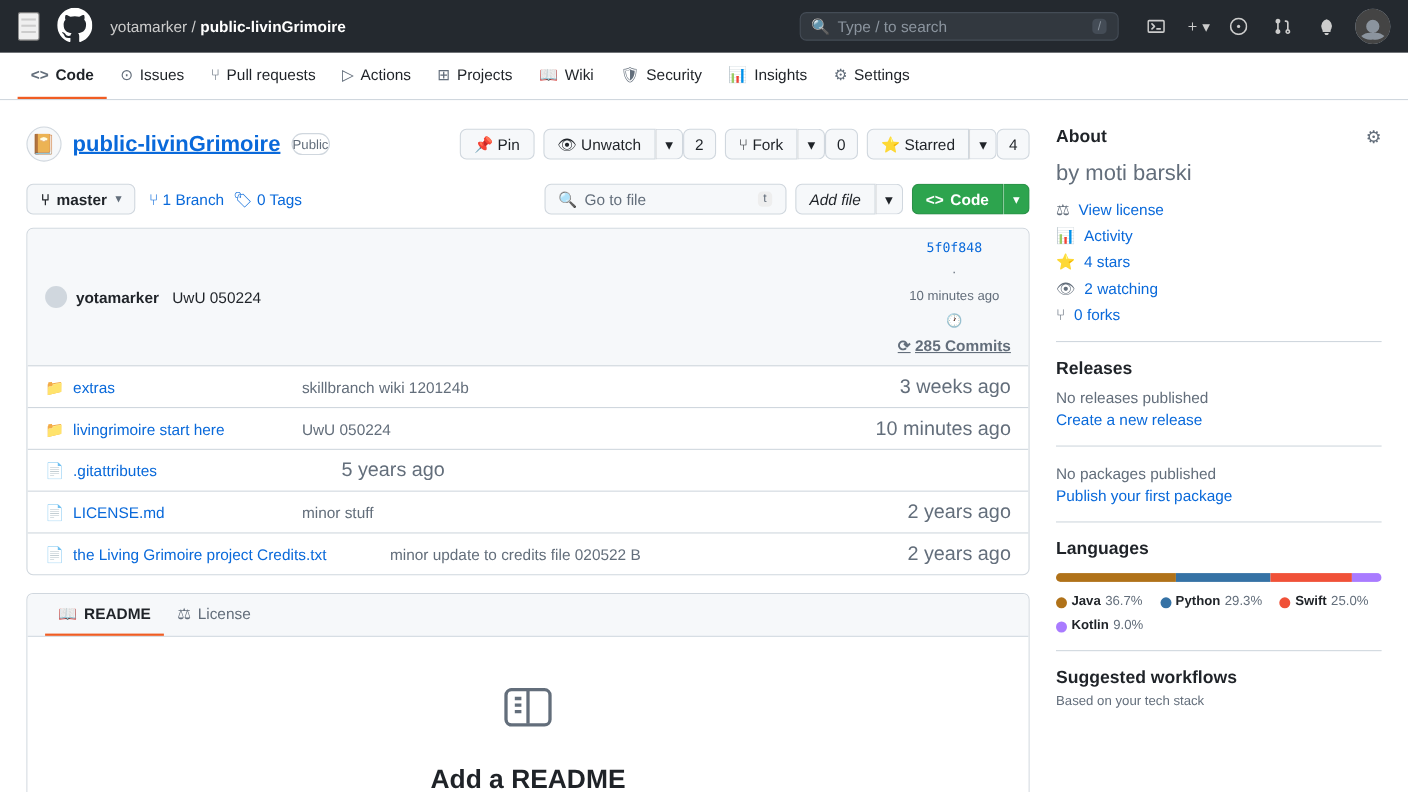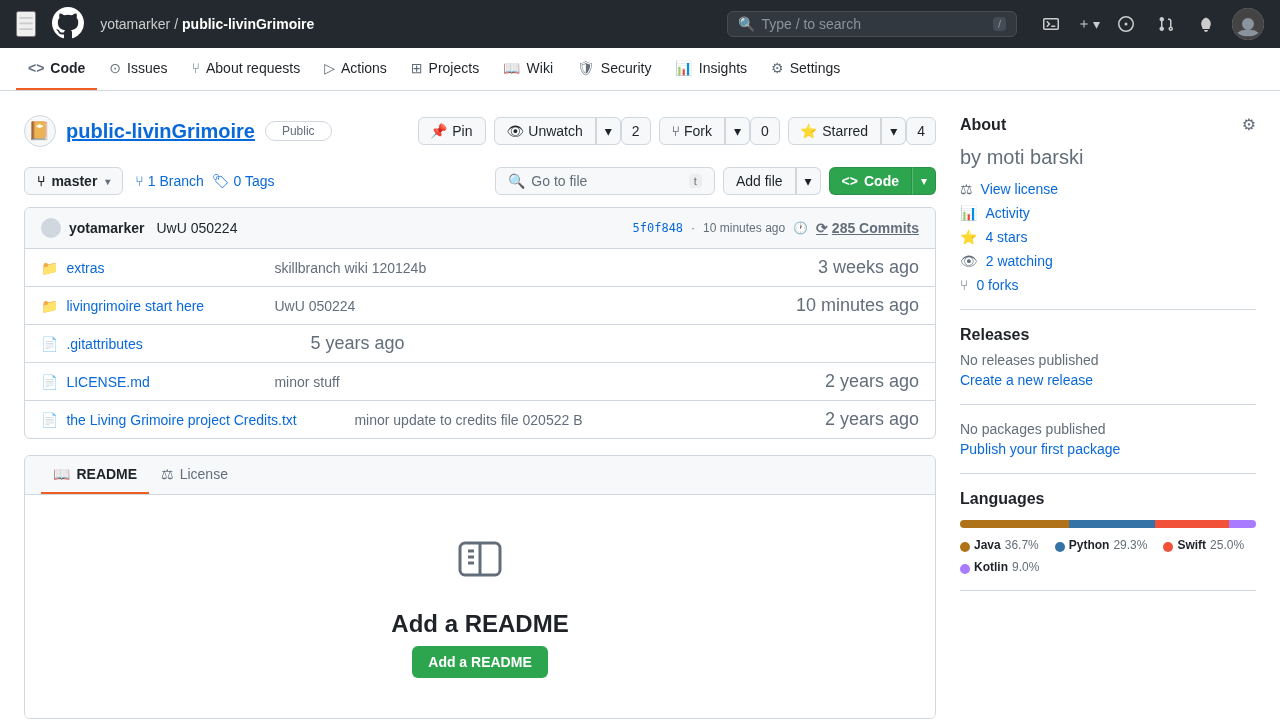--- a/index.html
+++ b/index.html
@@ -134,21 +134,21 @@
       justify-content: space-between;
       margin-bottom: 20px;
     }
     .repo-title-section { display: flex; align-items: center; gap: 10px; }
     .repo-avatar { width: 32px; height: 32px; border-radius: 50%; background: #f6f8fa; border: 1px solid #d0d7de; display: flex; align-items: center; justify-content: center; font-size: 18px; }
     .repo-title { font-size: 20px; font-weight: 600; color: #0969da; }
     .repo-visibility-badge {
       background: #fff;
       border: 1px solid #d0d7de;
       border-radius: 20px;
-      padding: 2px 16px;
+      padding: 2px 0;
       font-size: 12px;
       color: #636e7b;
       font-weight: 500;
     }
     .repo-actions { display: flex; align-items: center; gap: 8px; }
     .btn-group { display: flex; }
     .btn {
       display: flex;
       align-items: center;
       gap: 4px;
@@ -214,21 +214,21 @@
       color: #636e7b;
       width: 220px;
     }
     .goto-file-btn .shortcut {
       margin-left: auto;
       background: #eee;
       border-radius: 4px;
       padding: 1px 5px;
       font-size: 11px;
     }
-    .add-file-btn { white-space: nowrap; }
+    .add-file-btn { white-space: nowrap; font-style: italic; }
     .code-btn-group { display: flex; }
     .code-btn {
       background: #2da44e;
       color: #fff;
       border: 1px solid rgba(31,35,40,0.15);
       padding: 5px 12px;
       font-size: 14px;
       font-weight: 600;
       cursor: pointer;
       display: flex;
@@ -257,21 +257,21 @@
       background: #f6f8fa;
       padding: 10px 16px;
       border-bottom: 1px solid #d0d7de;
       display: flex;
       align-items: center;
       gap: 8px;
     }
     .commit-avatar { width: 20px; height: 20px; border-radius: 50%; background: #d0d7de; }
     .commit-author { color: #1f2328; font-weight: 600; font-size: 14px; }
     .commit-message { color: #1f2328; font-size: 14px; margin-left: 4px; }
-    .commit-meta { margin-left: auto; display: flex; align-items: center; gap: 8px; color: #636e7b; font-size: 12px; }
+    .commit-meta { margin-left: auto; display: flex; align-items: center; gap: 8px; color: #636e7b; font-size: 12px; flex-direction: column; }
     .commit-hash { color: #0969da; font-family: monospace; font-size: 12px; }
     .commits-link { display: flex; align-items: center; gap: 4px; color: #636e7b; font-size: 14px; font-weight: 600; }
     .file-row {
       display: flex;
       align-items: center;
       padding: 8px 16px;
       border-bottom: 1px solid #d0d7de;
       gap: 8px;
     }
     .file-row:last-child { border-bottom: none; }
@@ -441,21 +441,21 @@
   <a class="repo-nav-item active" href="#">
     <span class="nav-icon">&lt;&gt;</span>
     <span>Code</span>
   </a>
   <a class="repo-nav-item" href="#">
     <span class="nav-icon">⊙</span>
     <span>Issues</span>
   </a>
   <a class="repo-nav-item" href="#">
     <span class="nav-icon">⑂</span>
-    <span>About requests</span>
+    <span>Pull requests</span>
   </a>
   <a class="repo-nav-item" href="#">
     <span class="nav-icon">▷</span>
     <span>Actions</span>
   </a>
   <a class="repo-nav-item" href="#">
     <span class="nav-icon">⊞</span>
     <span>Projects</span>
   </a>
   <a class="repo-nav-item" href="#">
@@ -702,14 +702,18 @@
           <div class="lang-item">
     <span class="lang-dot" style="background:#a97bff"></span>
     <span class="lang-name">Kotlin</span>
     <span class="lang-pct">9.0%</span>
   </div>
         </div>
     </div>
 
     <hr class="sidebar-divider">
 
+    <div class="suggested-section">
+      <h2 class="suggested-title">Suggested workflows</h2>
+      <p class="suggested-sub">Based on your tech stack</p>
+    </div>
   </div>
 </div>
 
 </body></html>

